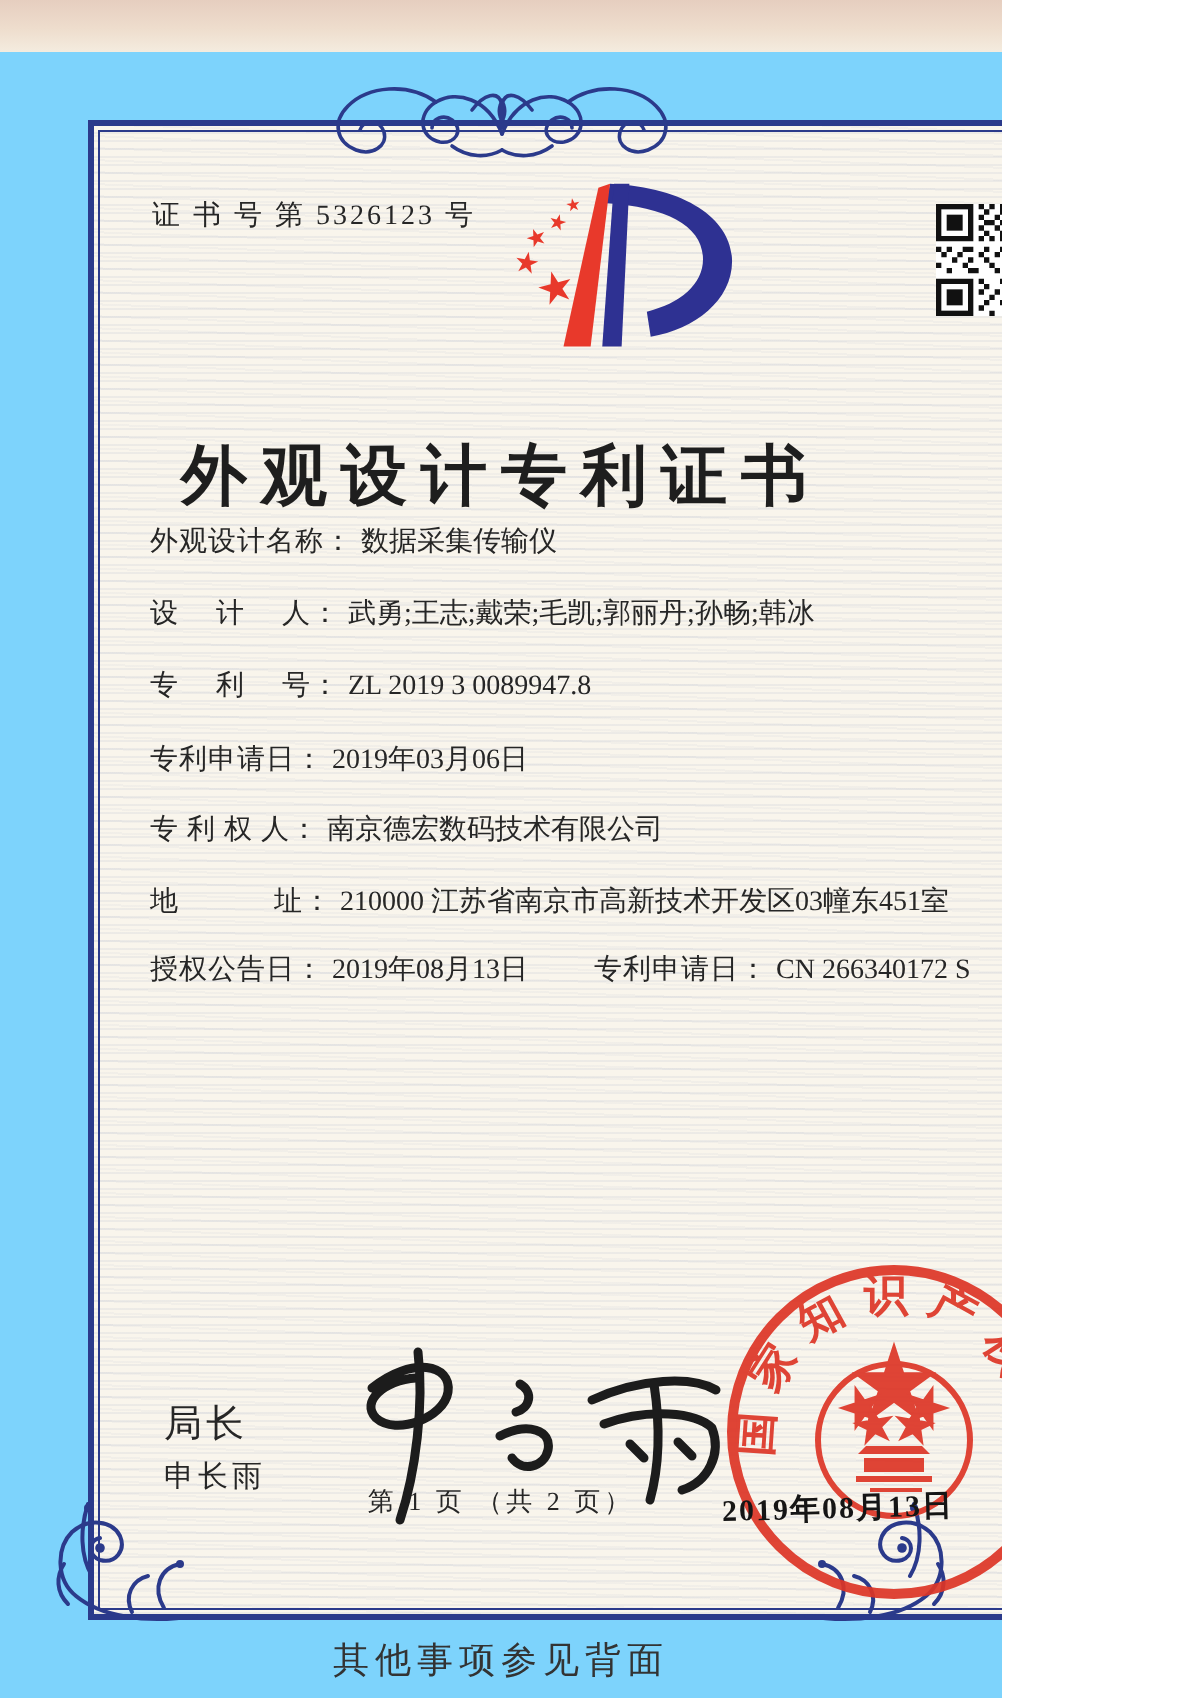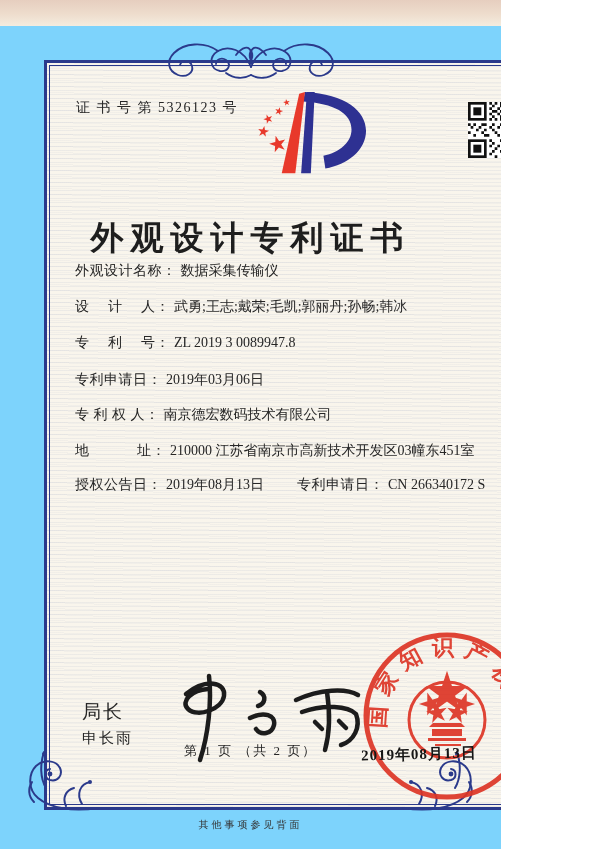--- a/index.html
+++ b/index.html
@@ -37,21 +37,21 @@
   .paras{position:absolute;left:75px;top:493px;width:468px;font-size:14px;
     line-height:26px;text-align:justify;}
   .paras p{margin:0;text-indent:2.1em;}
   .director{position:absolute;left:82px;top:699px;font-size:19px;letter-spacing:2px;}
   .director-name{position:absolute;left:82px;top:729px;font-size:15px;letter-spacing:2px;}
   .sign{position:absolute;left:148px;top:664px;z-index:4;}
   .seal{position:absolute;left:356px;top:625px;z-index:4;opacity:.92;}
   .seal-date{position:absolute;left:361px;top:745px;z-index:5;font-size:15px;
     font-weight:700;letter-spacing:1px;color:#151515;transform:rotate(-1.5deg);}
   .page-num{position:absolute;left:0;right:0;top:742px;text-align:center;font-size:13px;letter-spacing:2px;}
-  .back-note{position:absolute;left:0;right:0;top:818px;text-align:center;font-size:10px;letter-spacing:3px;color:#333;}
+  .back-note{position:absolute;left:0;right:0;top:818px;text-align:center;font-size:18px;letter-spacing:3px;color:#333;}
 </style>
 </head>
 <body>
 
 <div class="page">
 
   <div class="top-band"></div>
 
   <div class="frame">
     <div class="frame-inner"></div>

